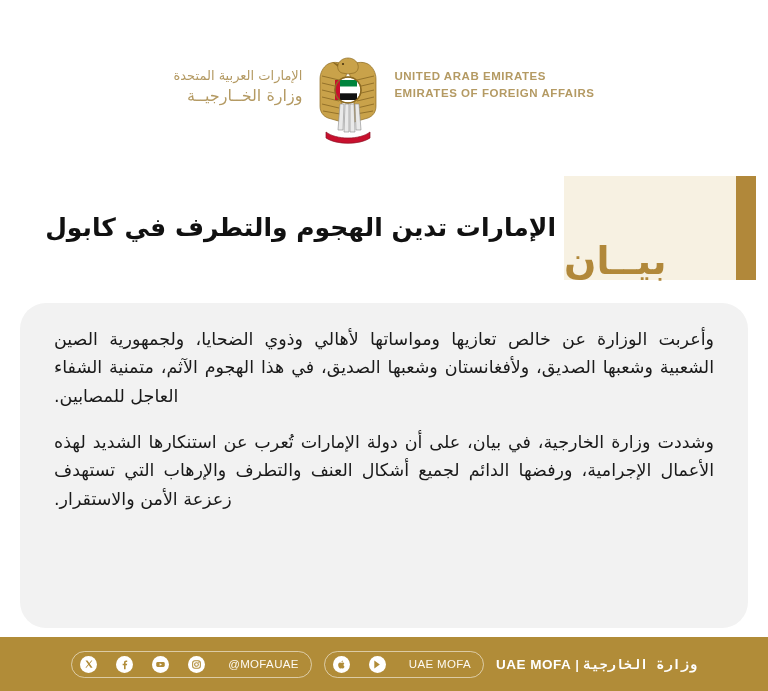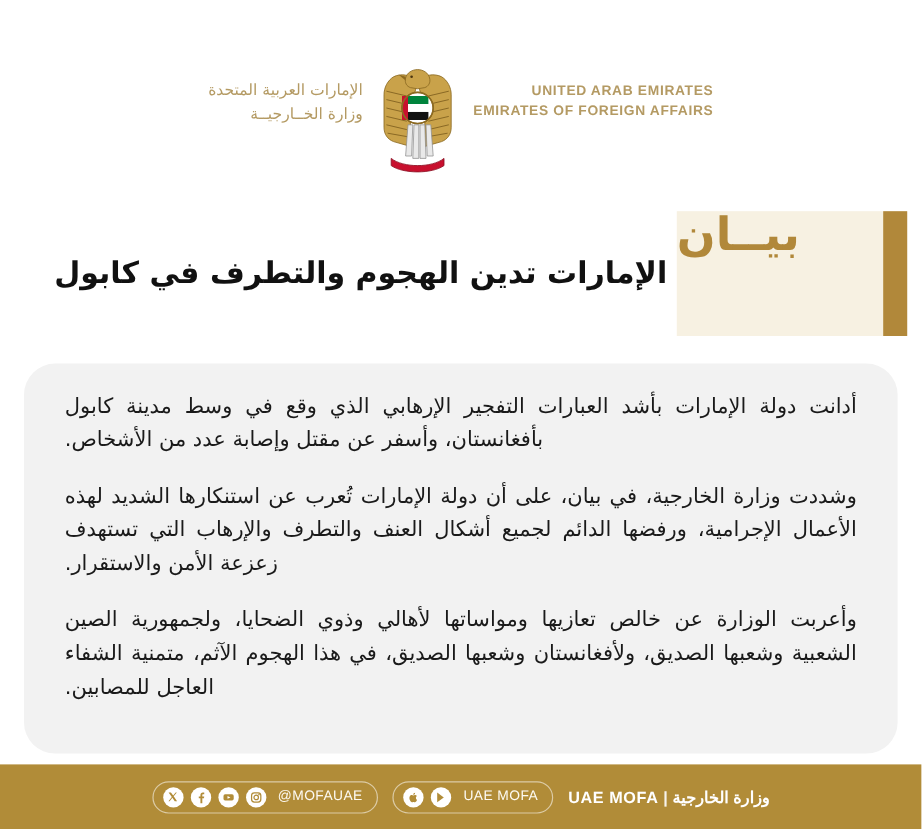--- a/index.html
+++ b/index.html
@@ -33,21 +33,21 @@
     width: 768px;
     height: 100px;
     display: flex;
     flex-direction: row;
     align-items: flex-start;
     justify-content: center;
   }
 
   .logo-en {
     direction: ltr;
-    text-align: right;
+    text-align: left;
     color: #b49a63;
     font-family: "Liberation Sans", sans-serif;
     font-weight: bold;
     font-size: 11.5px;
     letter-spacing: 0.55px;
     line-height: 17px;
     padding-top: 16px;
     white-space: nowrap;
   }
 
@@ -63,35 +63,35 @@
     direction: rtl;
     color: #b49a63;
     font-family: "DejaVu Sans", sans-serif;
     font-size: 13px;
     line-height: 20px;
     padding-top: 14px;
     white-space: nowrap;
   }
   .logo-ar .l1 { font-size: 13px; display: block; }
   .logo-ar .l2 {
-    font-size: 13px;
+    font-size: 16px;
     display: block;
     letter-spacing: 1.5px;
     border-bottom: 0;
   }
 
   .badge {
     position: absolute;
     top: 176px;
     right: 12px;
     width: 192px;
     height: 104px;
     background: #f7f1e2;
     display: flex;
-    align-items: flex-start;
+    align-items: flex-end;
     justify-content: flex-end;
   }
   .badge-bar {
     position: absolute;
     top: 0;
     right: 0;
     width: 20px;
     height: 104px;
     background: #b1883a;
   }
@@ -168,31 +168,31 @@
   .footer-brand {
     color: #ffffff;
     font-family: "Liberation Sans", sans-serif;
     font-size: 13.5px;
     font-weight: bold;
     letter-spacing: 0.5px;
     white-space: nowrap;
     direction: rtl;
   }
   .footer-brand .ar {
-    font-family: Liberation Sans, sans-serif;
+    font-family: Liberation Mono, monospace;
     letter-spacing: 1.2px;
   }
   .footer-brand .sep { opacity: .9; padding: 0 4px; }
   .footer-brand .en { direction: ltr; display: inline-block; }
 
   .pill {
     display: flex;
     flex-direction: row;
     align-items: center;
-    gap: 6px;
+    gap: 19px;
     border: 1px solid rgba(255,255,255,.55);
     border-radius: 20px;
     height: 27px;
     padding: 0 12px 0 8px;
     direction: ltr;
   }
   .pill-label {
     color: #fdfaf2;
     font-family: "Liberation Sans", sans-serif;
     font-size: 11.5px;
@@ -283,23 +283,22 @@
   </div>
 
   <div class="badge">
     <div class="badge-bar"></div>
     <div class="badge-text">بيــان</div>
   </div>
 
   <h1 class="title-text">الإمارات تدين الهجوم والتطرف في كابول</h1>
 
   <div class="card">
-    <p>أدانت دولة الإمارات بأشد العبارات التفجير الإرهابي الذي وقع في وسط مدينة كابول بأفغانستان، وأسفر عن مقتل وإصابة عدد من الأشخاص.</p>
+    <p>وأعربت الوزارة عن خالص تعازيها ومواساتها لأهالي وذوي الضحايا، ولجمهورية الصين الشعبية وشعبها الصديق، ولأفغانستان وشعبها الصديق، في هذا الهجوم الآثم، متمنية الشفاء العاجل للمصابين.</p>
     <p>وشددت وزارة الخارجية، في بيان، على أن دولة الإمارات تُعرب عن استنكارها الشديد لهذه الأعمال الإجرامية، ورفضها الدائم لجميع أشكال العنف والتطرف والإرهاب التي تستهدف زعزعة الأمن والاستقرار.</p>
-    <p>وأعربت الوزارة عن خالص تعازيها ومواساتها لأهالي وذوي الضحايا، ولجمهورية الصين الشعبية وشعبها الصديق، ولأفغانستان وشعبها الصديق، في هذا الهجوم الآثم، متمنية الشفاء العاجل للمصابين.</p>
   </div>
 
   <div class="footer">
 
     <div class="footer-brand">
       <span class="ar">وزارة الخارجية</span><span class="sep">|</span><span class="en">UAE MOFA</span>
     </div>
 
 
     <div class="pill">

